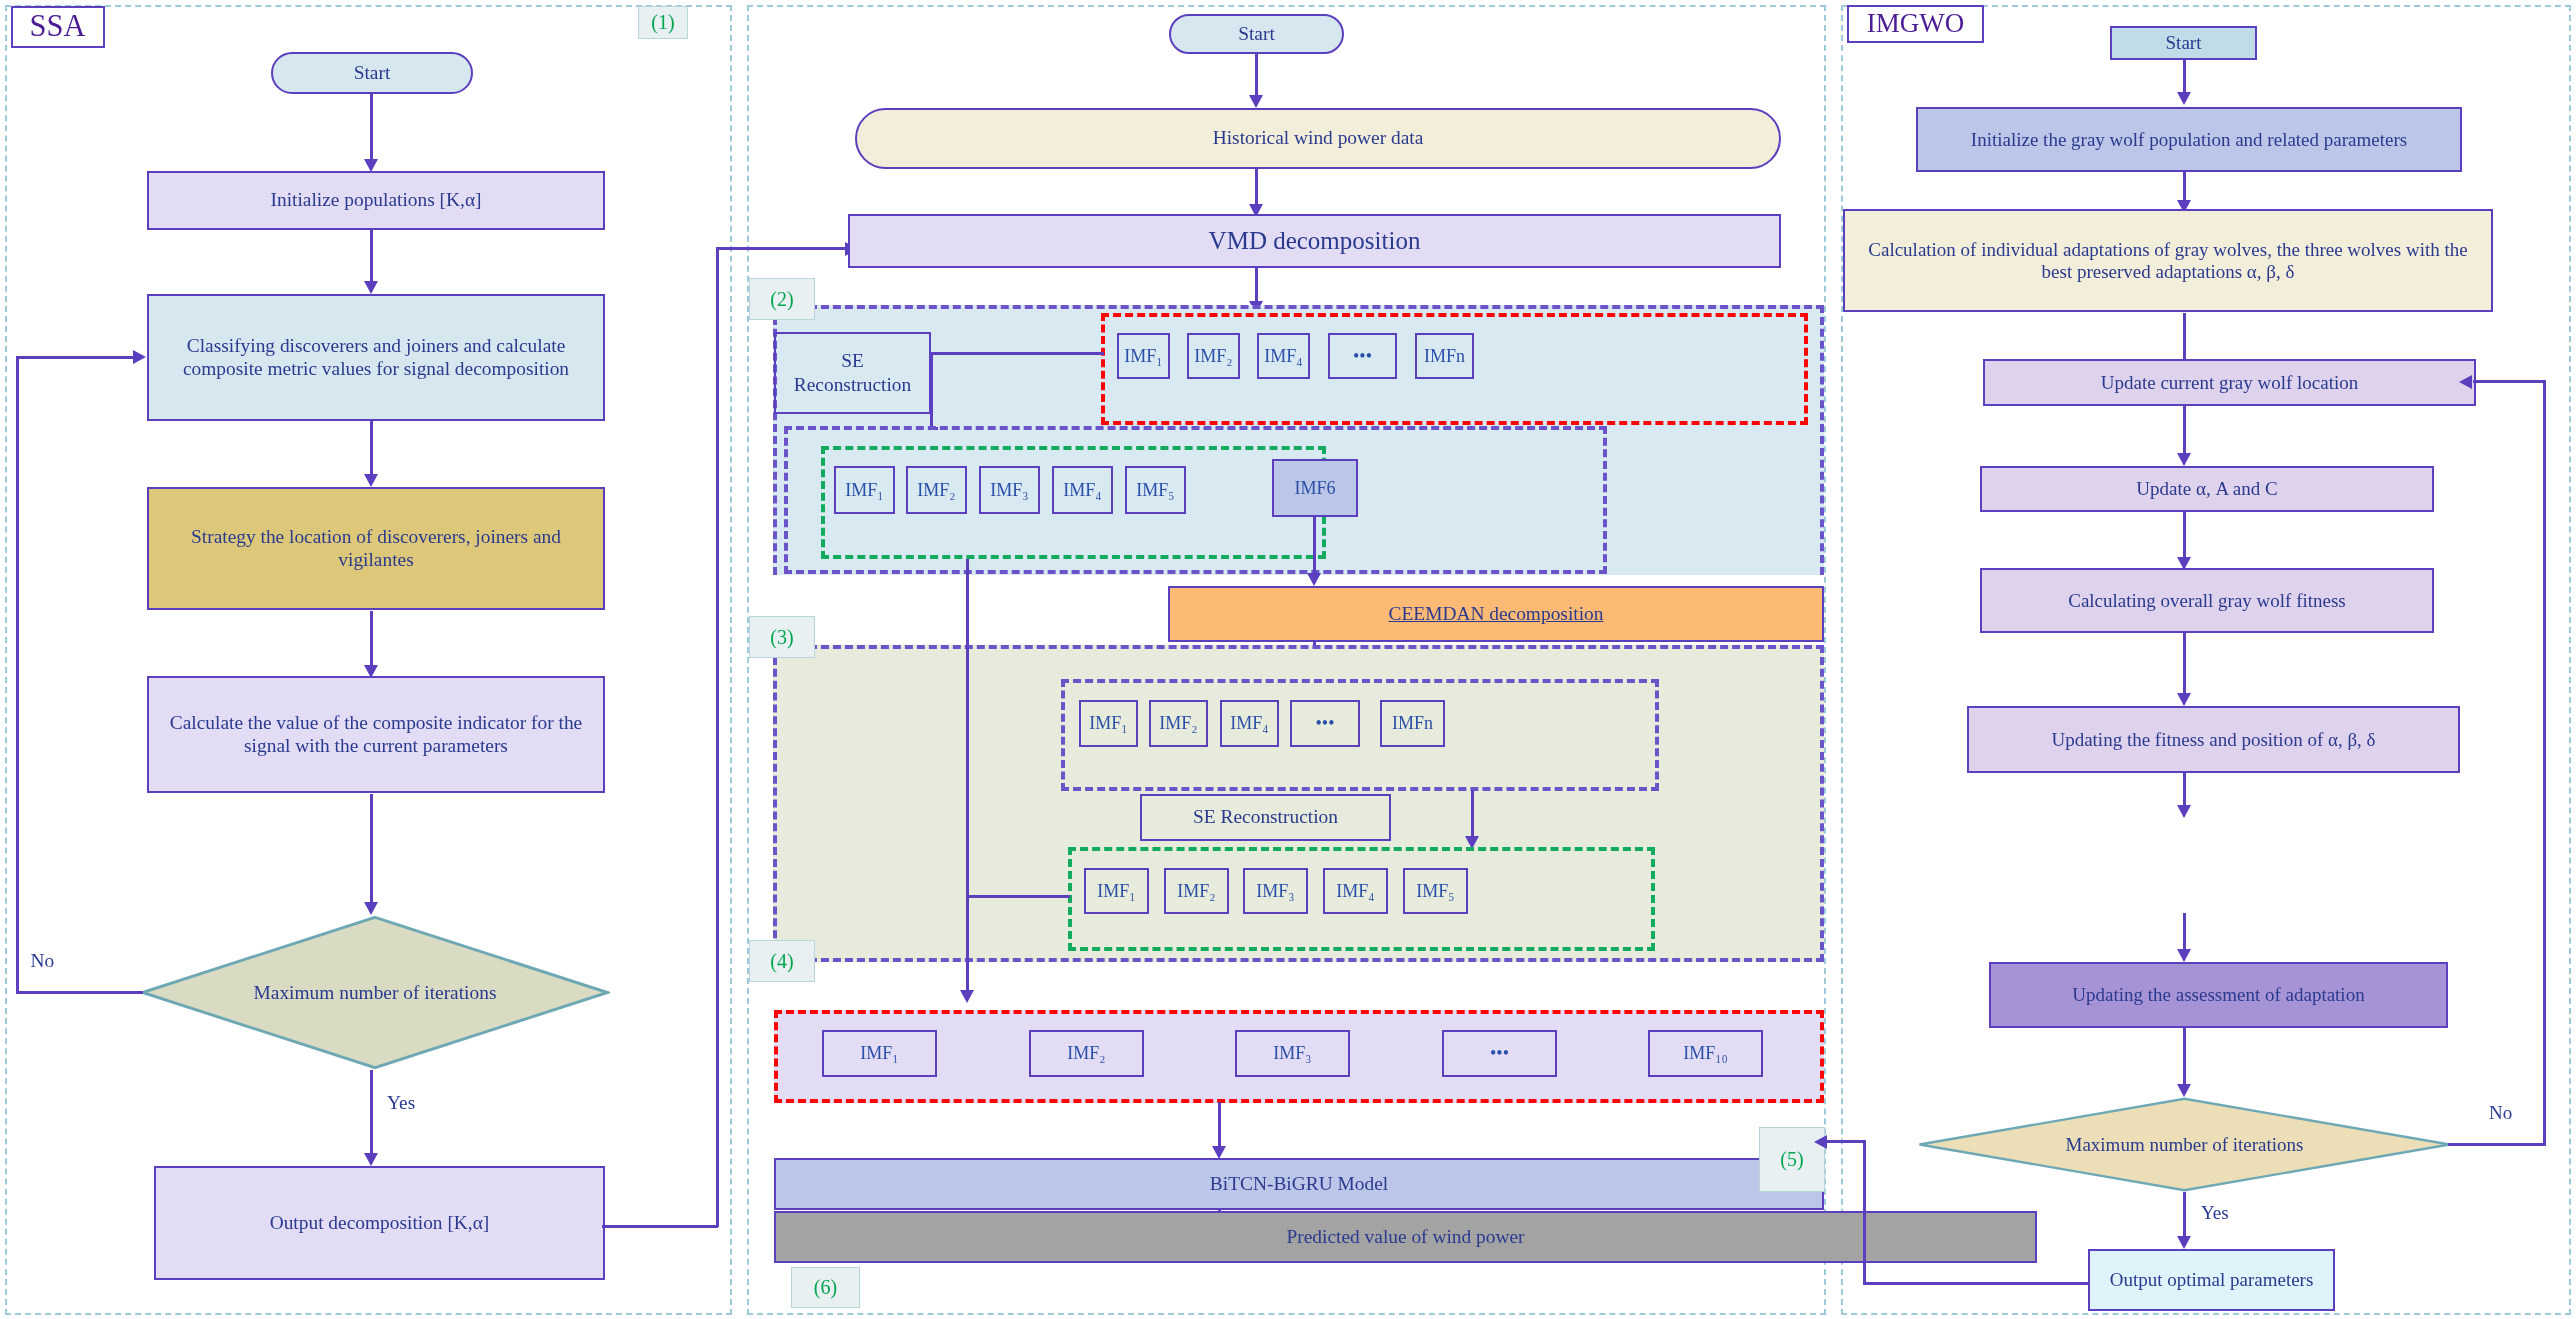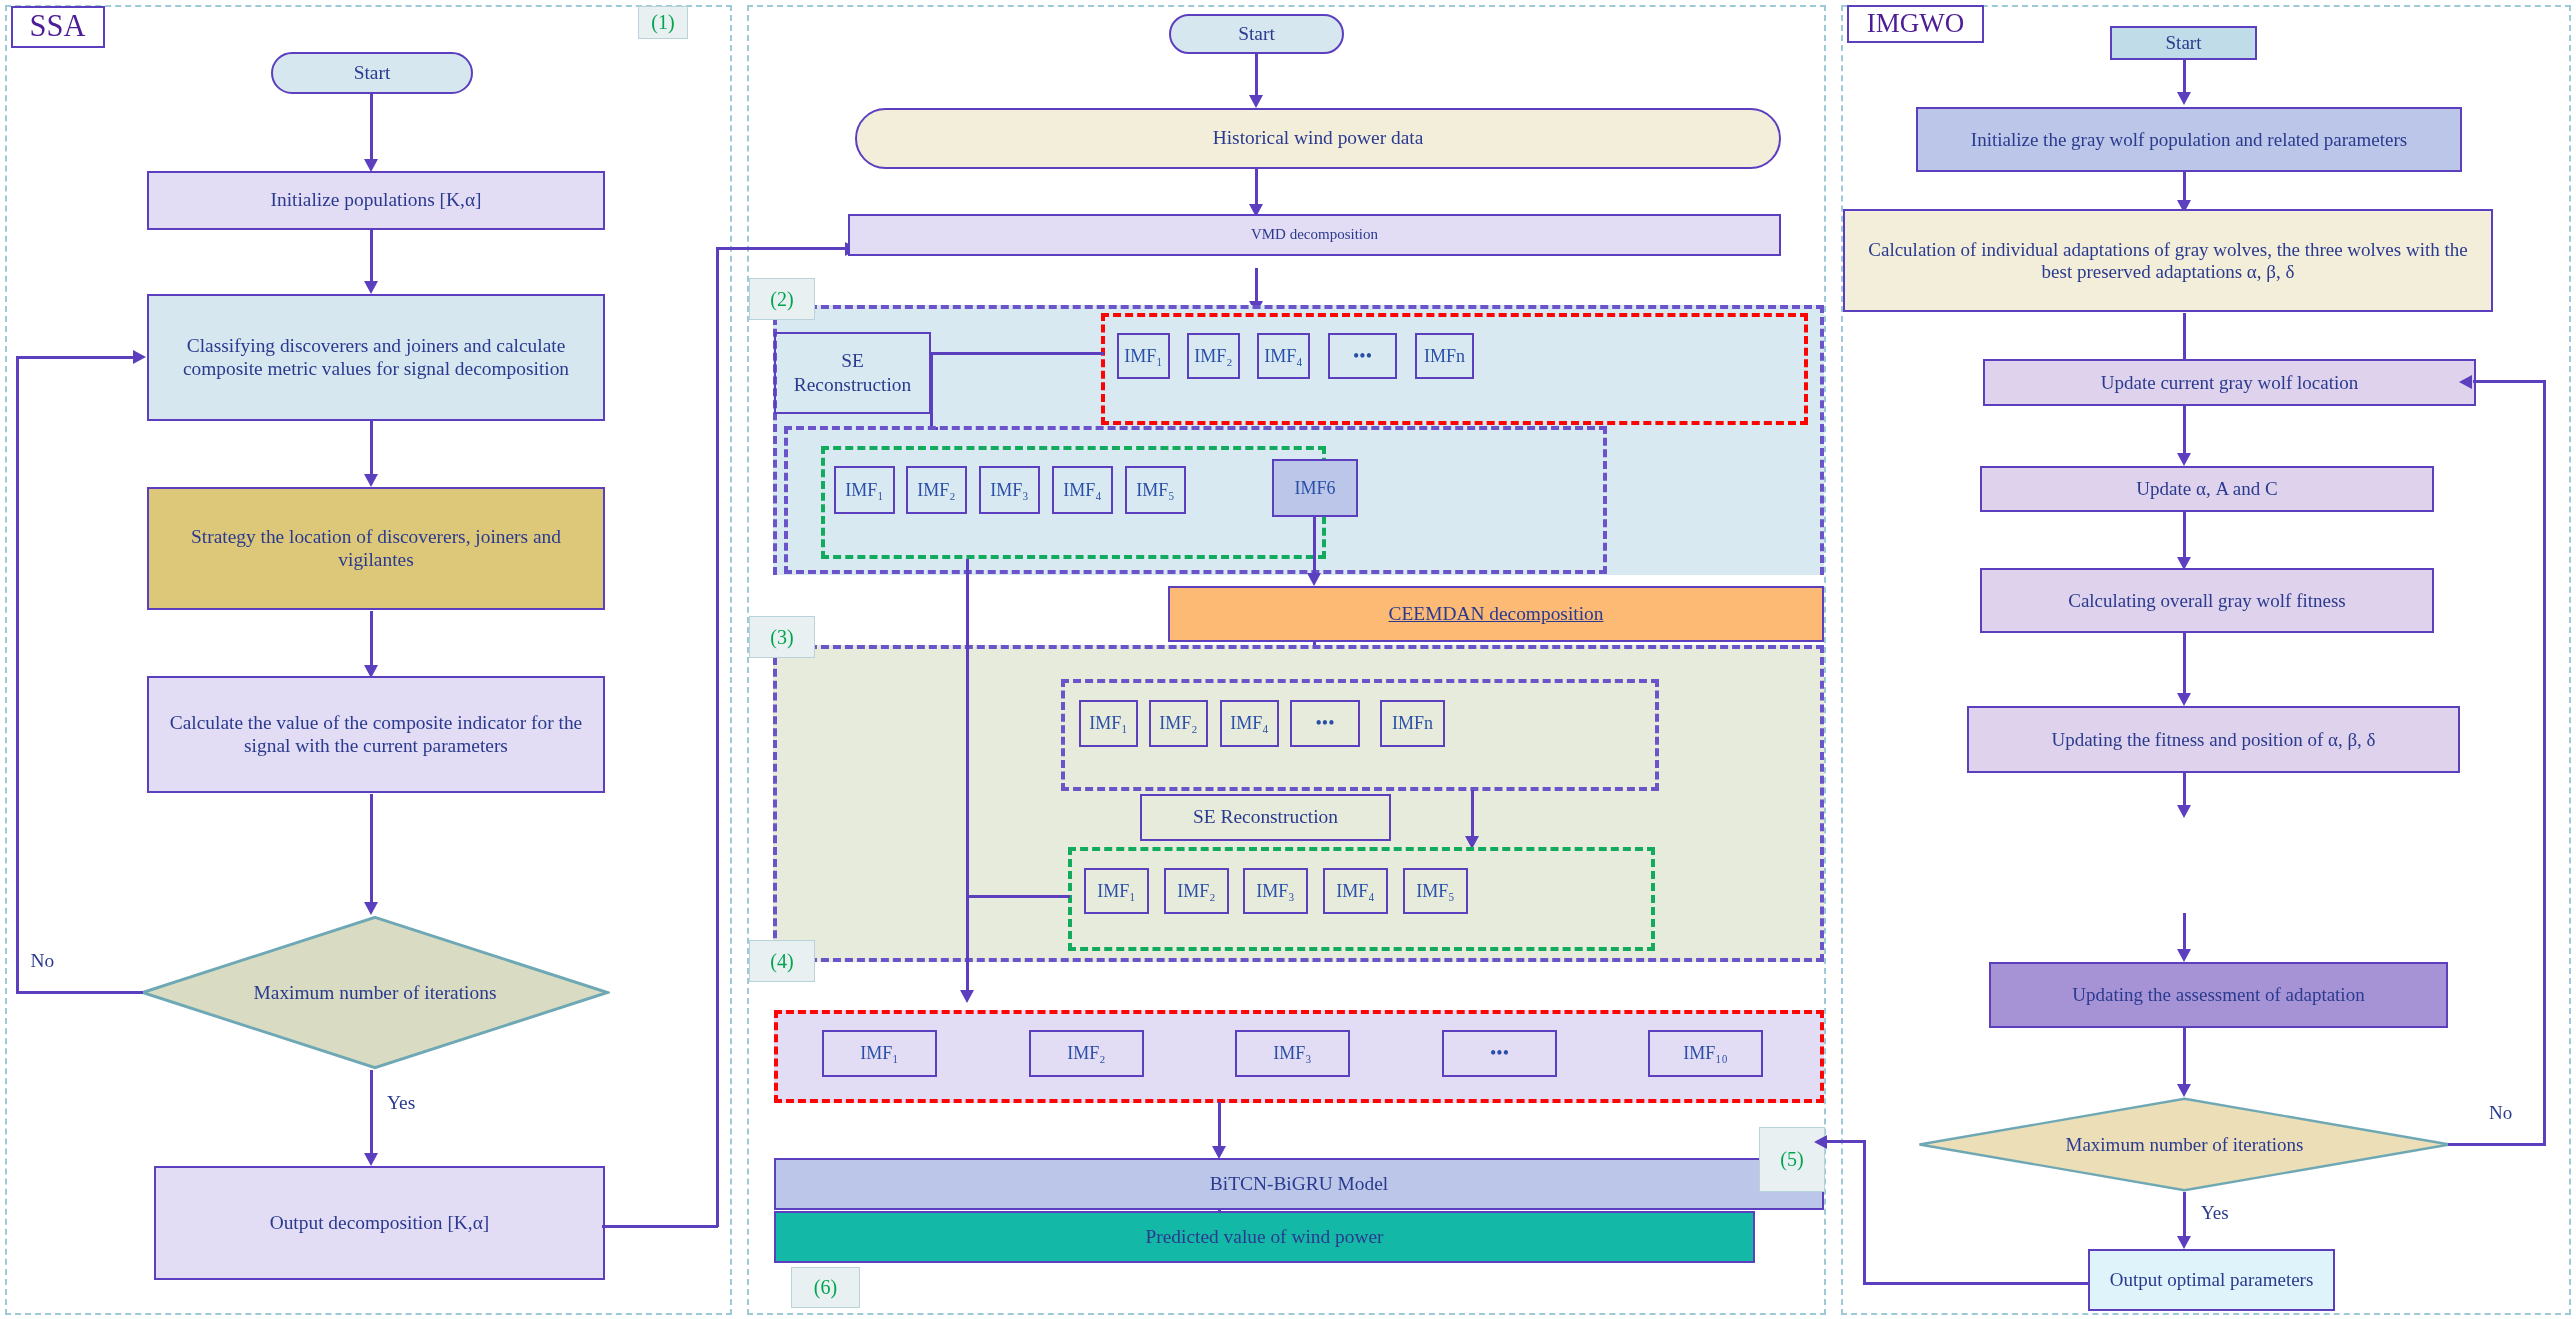--- a/index.html
+++ b/index.html
@@ -154,21 +154,21 @@
   <div class="ln v" style="left:1255px;top:54px;height:46px;"></div>
   <div class="arrow down" style="left:1249px;top:95px;"></div>
 
   <div class="node data" style="left:855px;top:108px;width:926px;height:61px;background:#f3eeda;font-size:19.4px;">
     <span>Historical wind power data</span>
   </div>
 
   <div class="ln v" style="left:1255px;top:169px;height:40px;"></div>
   <div class="arrow down" style="left:1249px;top:204px;"></div>
 
-  <div class="node" style="left:848px;top:214px;width:933px;height:42px;background:#e2dcf4;font-size:15px;">
+  <div class="node" style="left:848px;top:214px;width:933px;height:54px;background:#e2dcf4;font-size:25px;">
     <span>VMD decomposition</span>
   </div>
 
   <div class="ln v" style="left:1255px;top:268px;height:36px;"></div>
   <div class="arrow down" style="left:1249px;top:301px;"></div>
 
   <div class="tint" style="left:773px;top:305px;width:1051px;height:270px;background:#d9e9f2;"></div>
   <div class="grp violet" style="left:773px;top:305px;width:1051px;height:270px;border-bottom:none;"></div>
 
   <div class="marker" style="left:749px;top:278px;width:66px;height:42px;font-size:20px;">
@@ -319,21 +319,21 @@
     <span>BiTCN-BiGRU Model</span>
   </div>
 
   <div class="marker" style="left:1759px;top:1127px;width:66px;height:65px;font-size:20px;">
     <span>(5)</span>
   </div>
 
   <div class="ln v" style="left:1218px;top:1209px;height:42px;"></div>
   <div class="arrow down" style="left:1212px;top:1247px;"></div>
 
-  <div class="node" style="left:774px;top:1211px;width:981px;height:52px;background:#14b8a6;font-size:19.4px;">
+  <div class="node" style="left:774px;top:1211px;width:1263px;height:52px;background:#a3a3a3;font-size:19.4px;">
     <span>Predicted value of wind power</span>
   </div>
 
   <div class="marker" style="left:791px;top:1267px;width:69px;height:41px;font-size:20px;">
     <span>(6)</span>
   </div>
 
   <div class="titleplate" style="left:1847px;top:4.7px;width:137px;height:38px;font-size:27px;">
     <span>IMGWO</span>
   </div>

